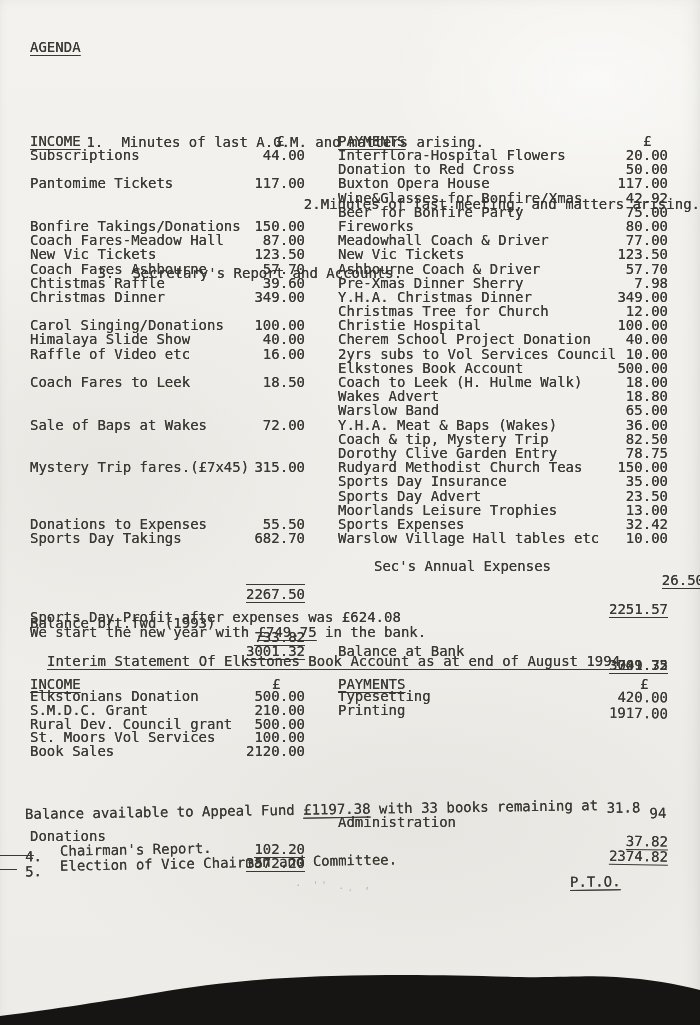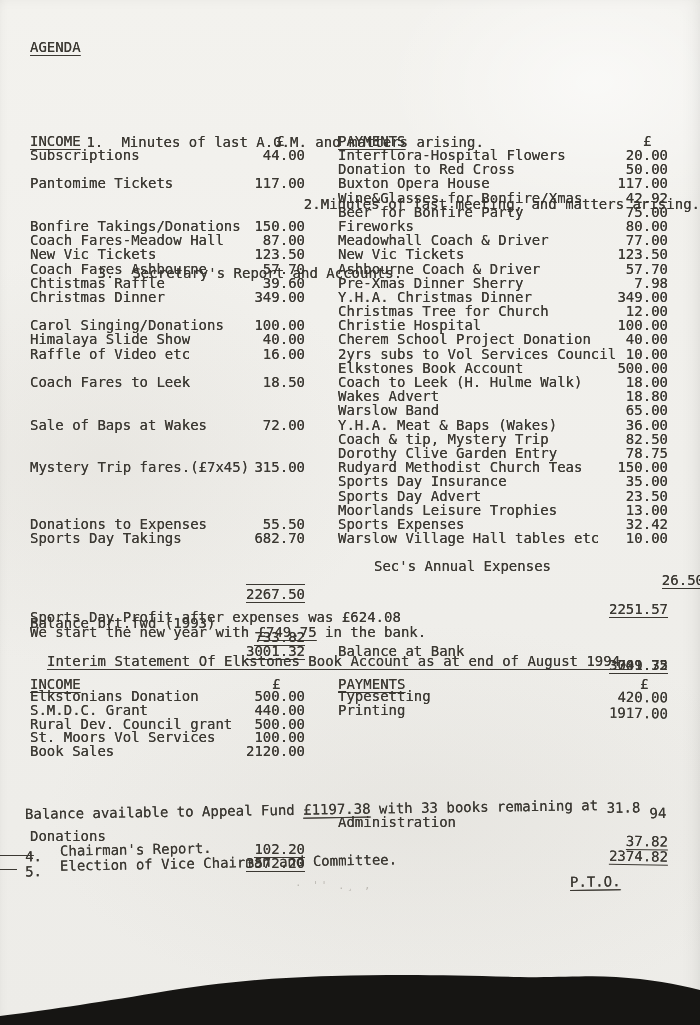--- a/index.html
+++ b/index.html
@@ -300,21 +300,21 @@
 
   <div class="abs" id="interim-inc" style="left:0;top:690px;width:700px;white-space:normal;">
 
       <div class="t-row i-row">
         <span class="c-il">Elkstonians Donation</span>
         <span class="c-iv">500.00</span>
       </div>
 
       <div class="t-row i-row">
         <span class="c-il">S.M.D.C. Grant</span>
-        <span class="c-iv">440.00</span>
+        <span class="c-iv">210.00</span>
       </div>
 
       <div class="t-row i-row">
         <span class="c-il">Rural Dev. Council grant</span>
         <span class="c-iv">500.00</span>
       </div>
 
       <div class="t-row i-row">
         <span class="c-il">St. Moors Vol Services</span>
         <span class="c-iv">100.00</span>

